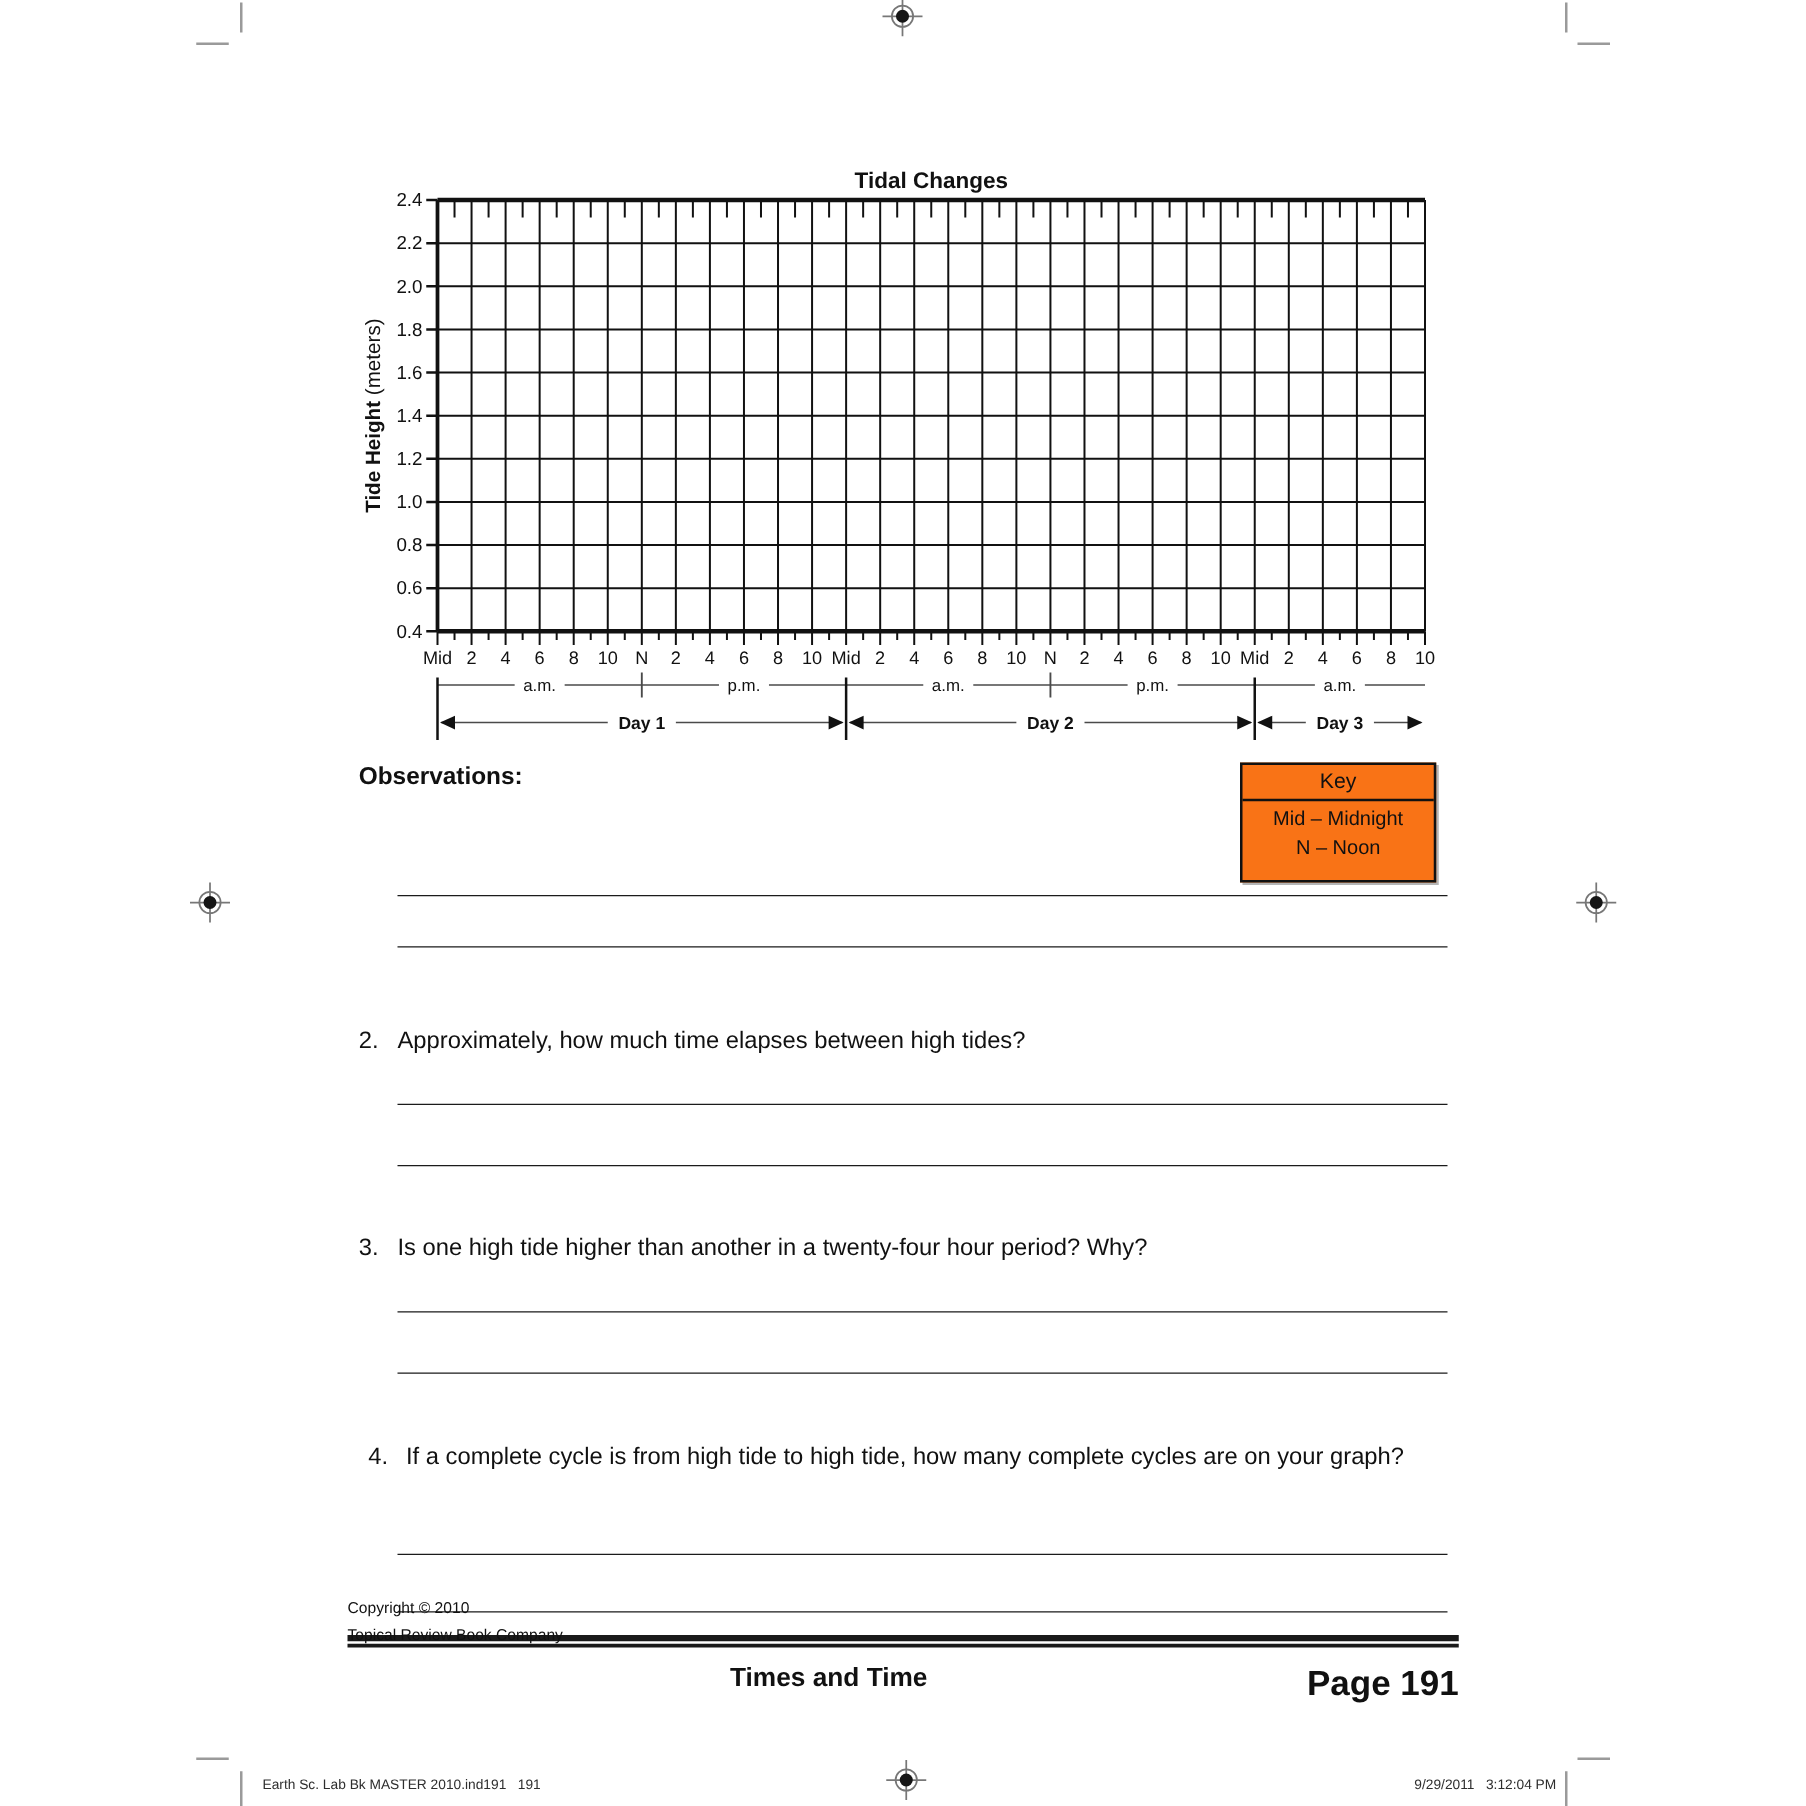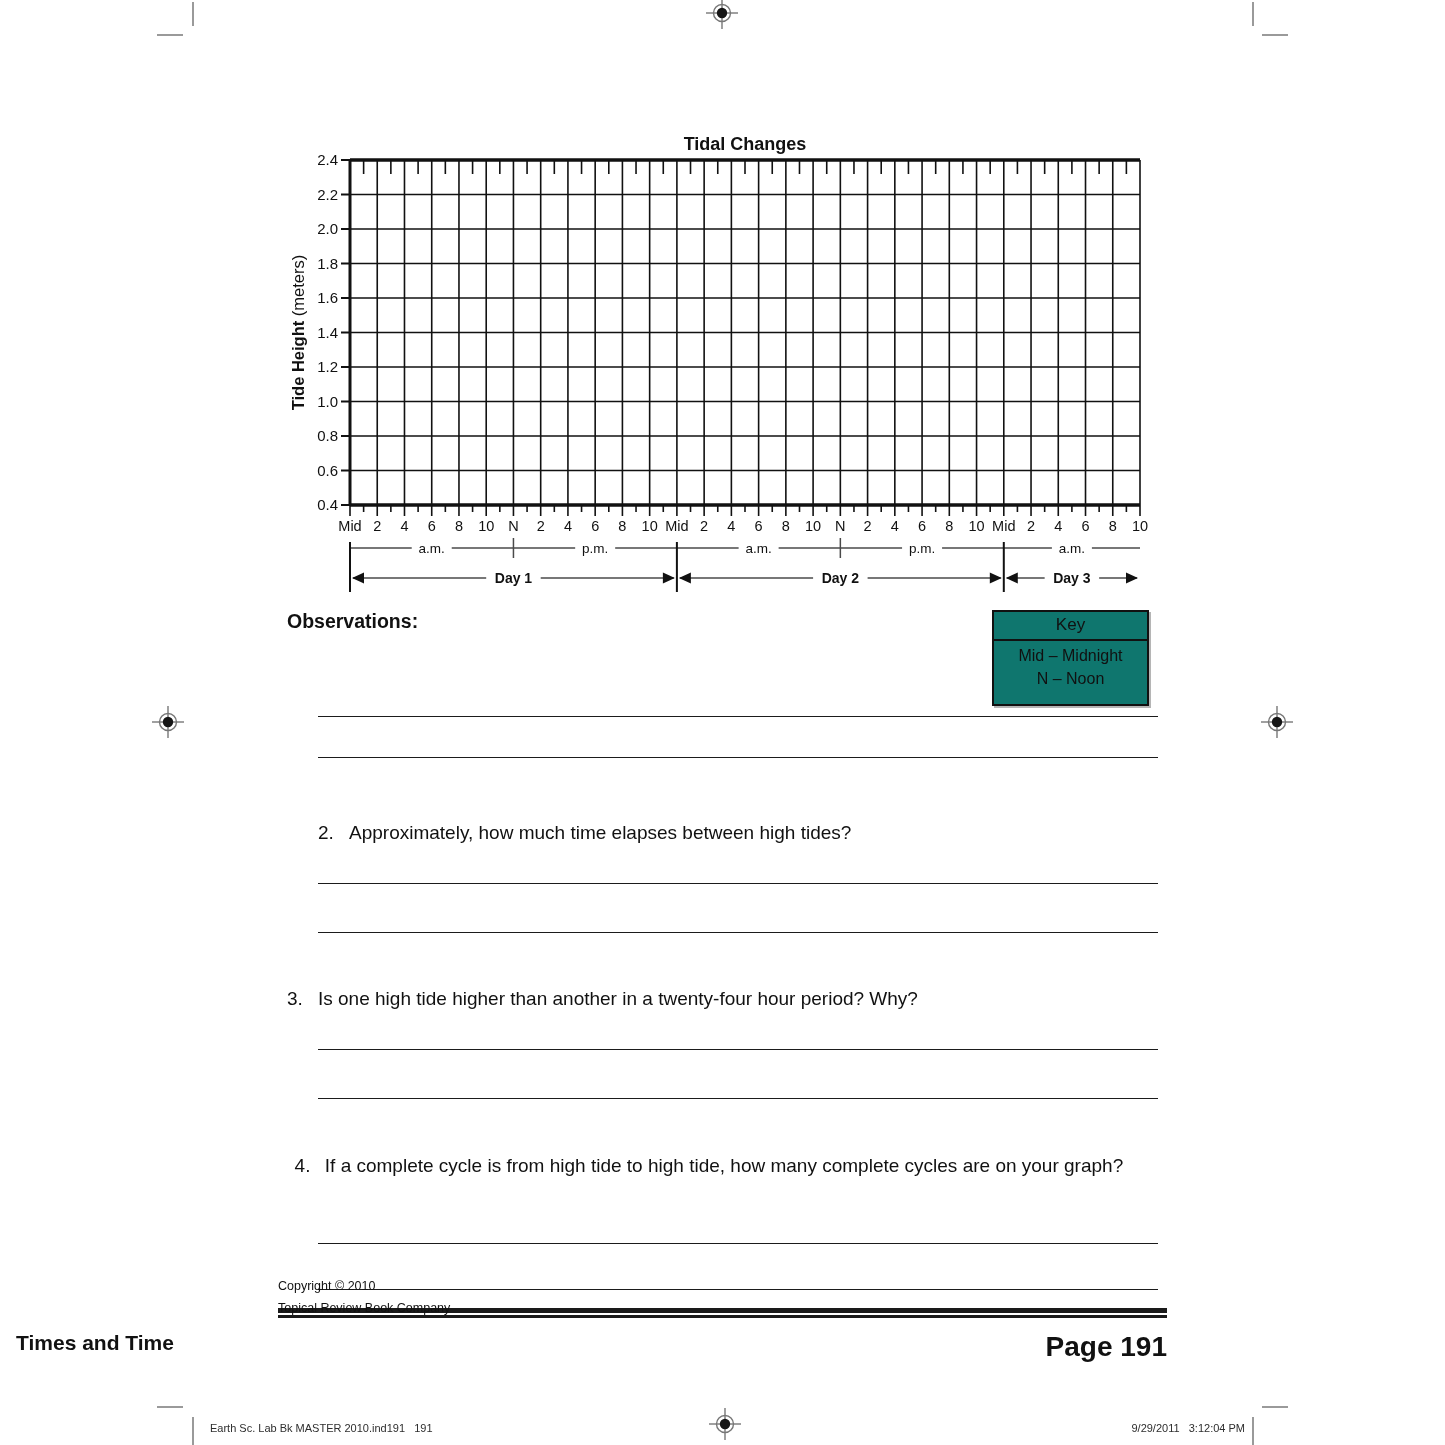--- a/index.html
+++ b/index.html
@@ -6,34 +6,34 @@
   .page{position:relative;width:1445px;height:1445px;background:#fff;overflow:hidden;
         font-family:"Liberation Sans",sans-serif;color:#111;}
   
   .crop{position:absolute;background:#9a9a9a;}
   
   .regmark{position:absolute;width:34px;height:34px;}
   
   #chart-svg{position:absolute;left:270px;top:130px;width:900px;height:480px;}
   #chart-svg text{font-family:"Liberation Sans",sans-serif;}
   
-  .key-box{position:absolute;left:992px;top:610px;width:153px;background:#0f766e;
+  .key-box{position:absolute;left:992px;top:610px;width:153px;background:#f97316;
            border:2px solid #111;box-shadow:2px 2px 0 #b5b5b5;}
   .key-title{text-align:center;font-size:17px;padding:3px 0 4px;border-bottom:2px solid #111;}
   .key-entries{text-align:center;font-size:16px;line-height:1.45;padding:3px 4px 14px;}
   
   .obs-heading{position:absolute;left:287px;top:610px;font-size:19.5px;font-weight:bold;}
   .question{position:absolute;left:287px;font-size:19px;line-height:27px;}
   .q-num{display:inline-block;width:31px;vertical-align:top;}
   .q-text{display:inline-block;width:812px;vertical-align:top;}
   .ans-line{position:absolute;left:318px;width:840px;height:0;border-top:1.8px solid #1b1b1b;}
   
   .rule{position:absolute;left:278px;width:889px;background:#1a1a1a;}
   .copyright{position:absolute;left:278px;top:1276px;font-size:12.5px;line-height:1.75;}
-  .section-title{position:absolute;left:16px;top:1331px;width:1314px;
+  .section-title{position:absolute;left:6px;top:1331px;width:1314px;text-align:center;
                  font-size:21px;font-weight:bold;}
   .page-number{position:absolute;right:278px;top:1331px;font-size:28px;font-weight:bold;}
   
   .print-info{position:absolute;top:1422px;font-size:11px;color:#2e2e2e;white-space:pre;}
 </style>
 </head>
 <body>
 
 <div class="page">
 
@@ -314,21 +314,21 @@
       <div>Mid – Midnight</div>
       <div>N – Noon</div>
     </div>
   </div>
 
   <div class="obs-heading">Observations:</div>
 
   <div class="ans-line" style="top:716px;"></div>
   <div class="ans-line" style="top:757px;"></div>
 
-  <div class="question" style="top:819px;margin-left:31px;">
+  <div class="question" style="top:819px;">
     <span class="q-num">2.</span><span class="q-text">Approximately, how much time elapses between high tides?</span>
   </div>
   <div class="ans-line" style="top:883px;"></div>
   <div class="ans-line" style="top:932px;"></div>
 
   <div class="question" style="top:985px;">
     <span class="q-num">3.</span><span class="q-text">Is one high tide higher than another in a twenty-four hour period? Why?</span>
   </div>
   <div class="ans-line" style="top:1049px;"></div>
   <div class="ans-line" style="top:1098px;"></div>

